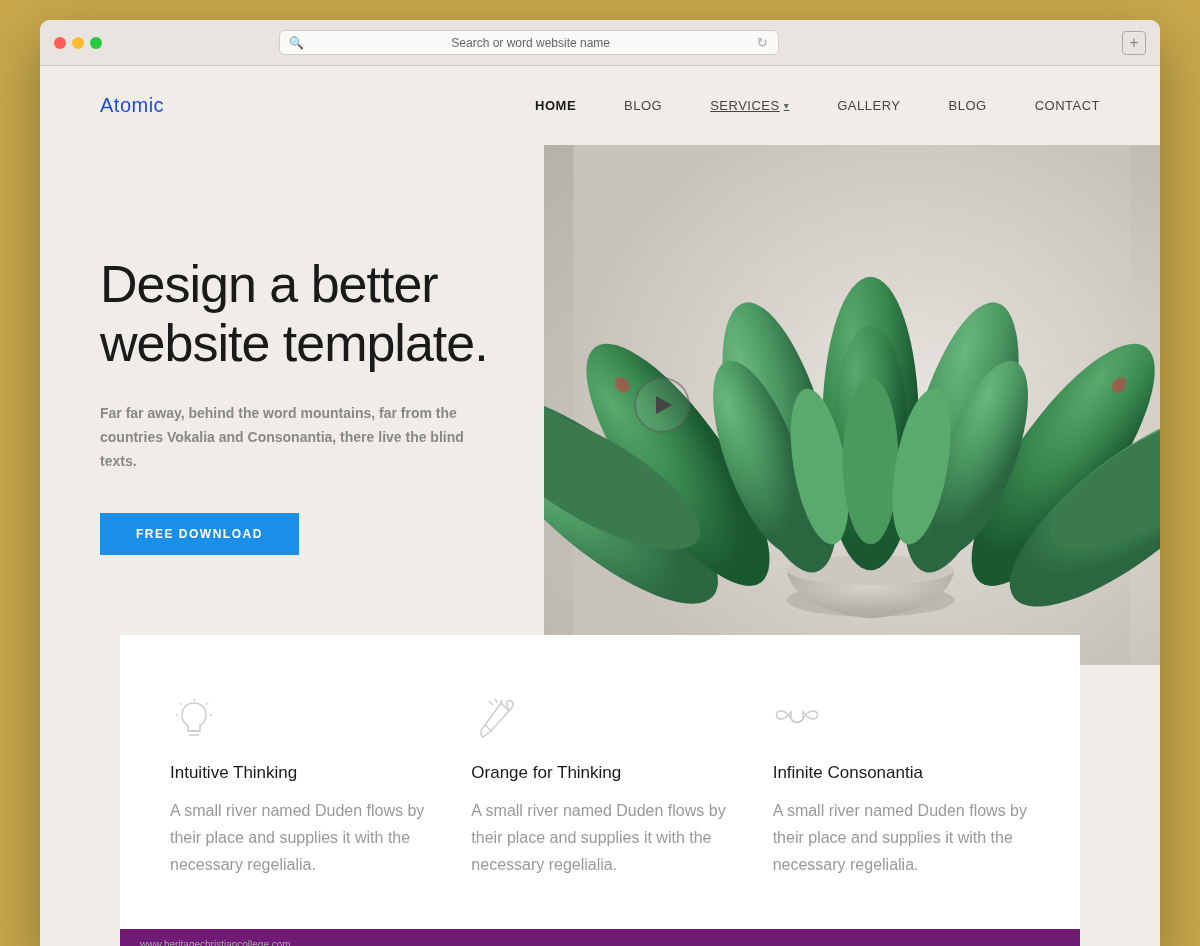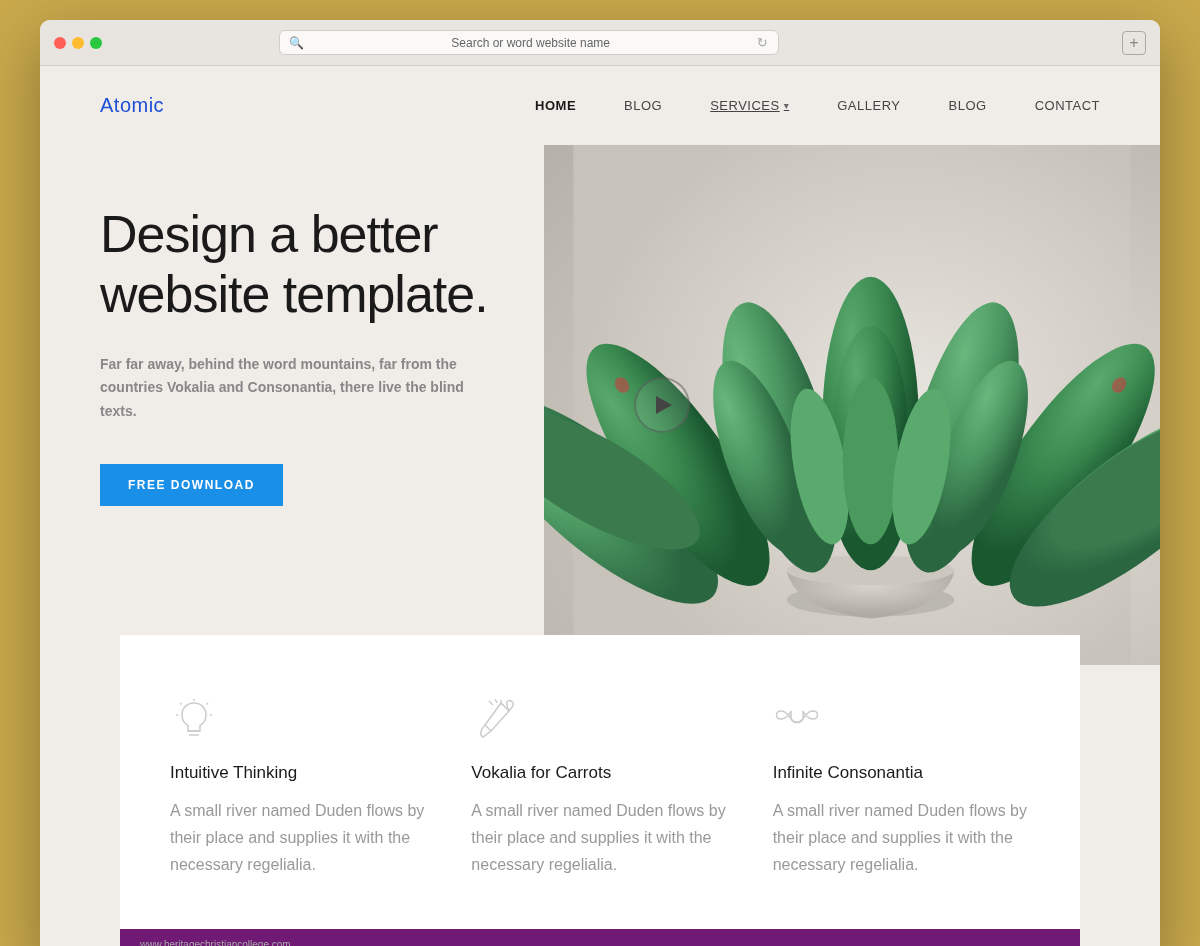--- a/index.html
+++ b/index.html
@@ -135,20 +135,21 @@
       font-size: 10px;
       color: #666;
     }
 
     
     .hero {
       position: relative;
       min-height: 520px;
       background: #f0ede8;
       display: flex;
+      align-items: center;
       overflow: hidden;
     }
 
     .hero-content {
       position: relative;
       z-index: 2;
       padding: 60px 60px;
       max-width: 55%;
     }
 
@@ -167,21 +168,21 @@
       line-height: 1.7;
       margin-bottom: 40px;
       max-width: 380px;
       font-weight: bold;
     }
 
     .hero-cta {
       background: #1a8fe8;
       color: white;
       border: none;
-      padding: 14px 28px;
+      padding: 14px 36px;
       font-size: 12px;
       font-weight: 700;
       letter-spacing: 1.5px;
       cursor: pointer;
       text-transform: uppercase;
     }
 
     
     .hero-plant {
       position: absolute;
@@ -404,21 +405,21 @@
 
       <div class="feature-item">
         <svg class="feature-icon" viewBox="0 0 48 48" fill="none" stroke="#ccc" stroke-width="1.5">
           <path d="M30 8 L14 30 L20 36 L38 16 Z"></path>
           <path d="M38 16 C42 12 44 8 40 6 C36 4 34 8 38 16"></path>
           <path d="M14 30 C10 34 8 40 12 42 L20 36"></path>
           <line x1="22" y1="10" x2="18" y2="6"></line>
           <line x1="26" y1="8" x2="24" y2="4"></line>
           <line x1="30" y1="10" x2="30" y2="5"></line>
         </svg>
-        <h3 class="feature-title">Vokalia for Carrots</h3>
+        <h3 class="feature-title">Orange for Thinking</h3>
         <p class="feature-desc">A small river named Duden flows by their place and supplies it with the necessary regelialia.</p>
       </div>
 
       <div class="feature-item">
         <svg class="feature-icon" viewBox="0 0 48 48" fill="none" stroke="#ccc" stroke-width="1.5">
           <path d="M18 24c0 0-4-8-10-8s-6 8 0 8 10-8 10-8z"></path>
           <path d="M30 24c0 0 4-8 10-8s6 8 0 8-10-8-10-8z"></path>
           <path d="M18 24c0 0 4 8 12 0"></path>
           <path d="M30 24c0 0-4 8-12 0"></path>
         </svg>

